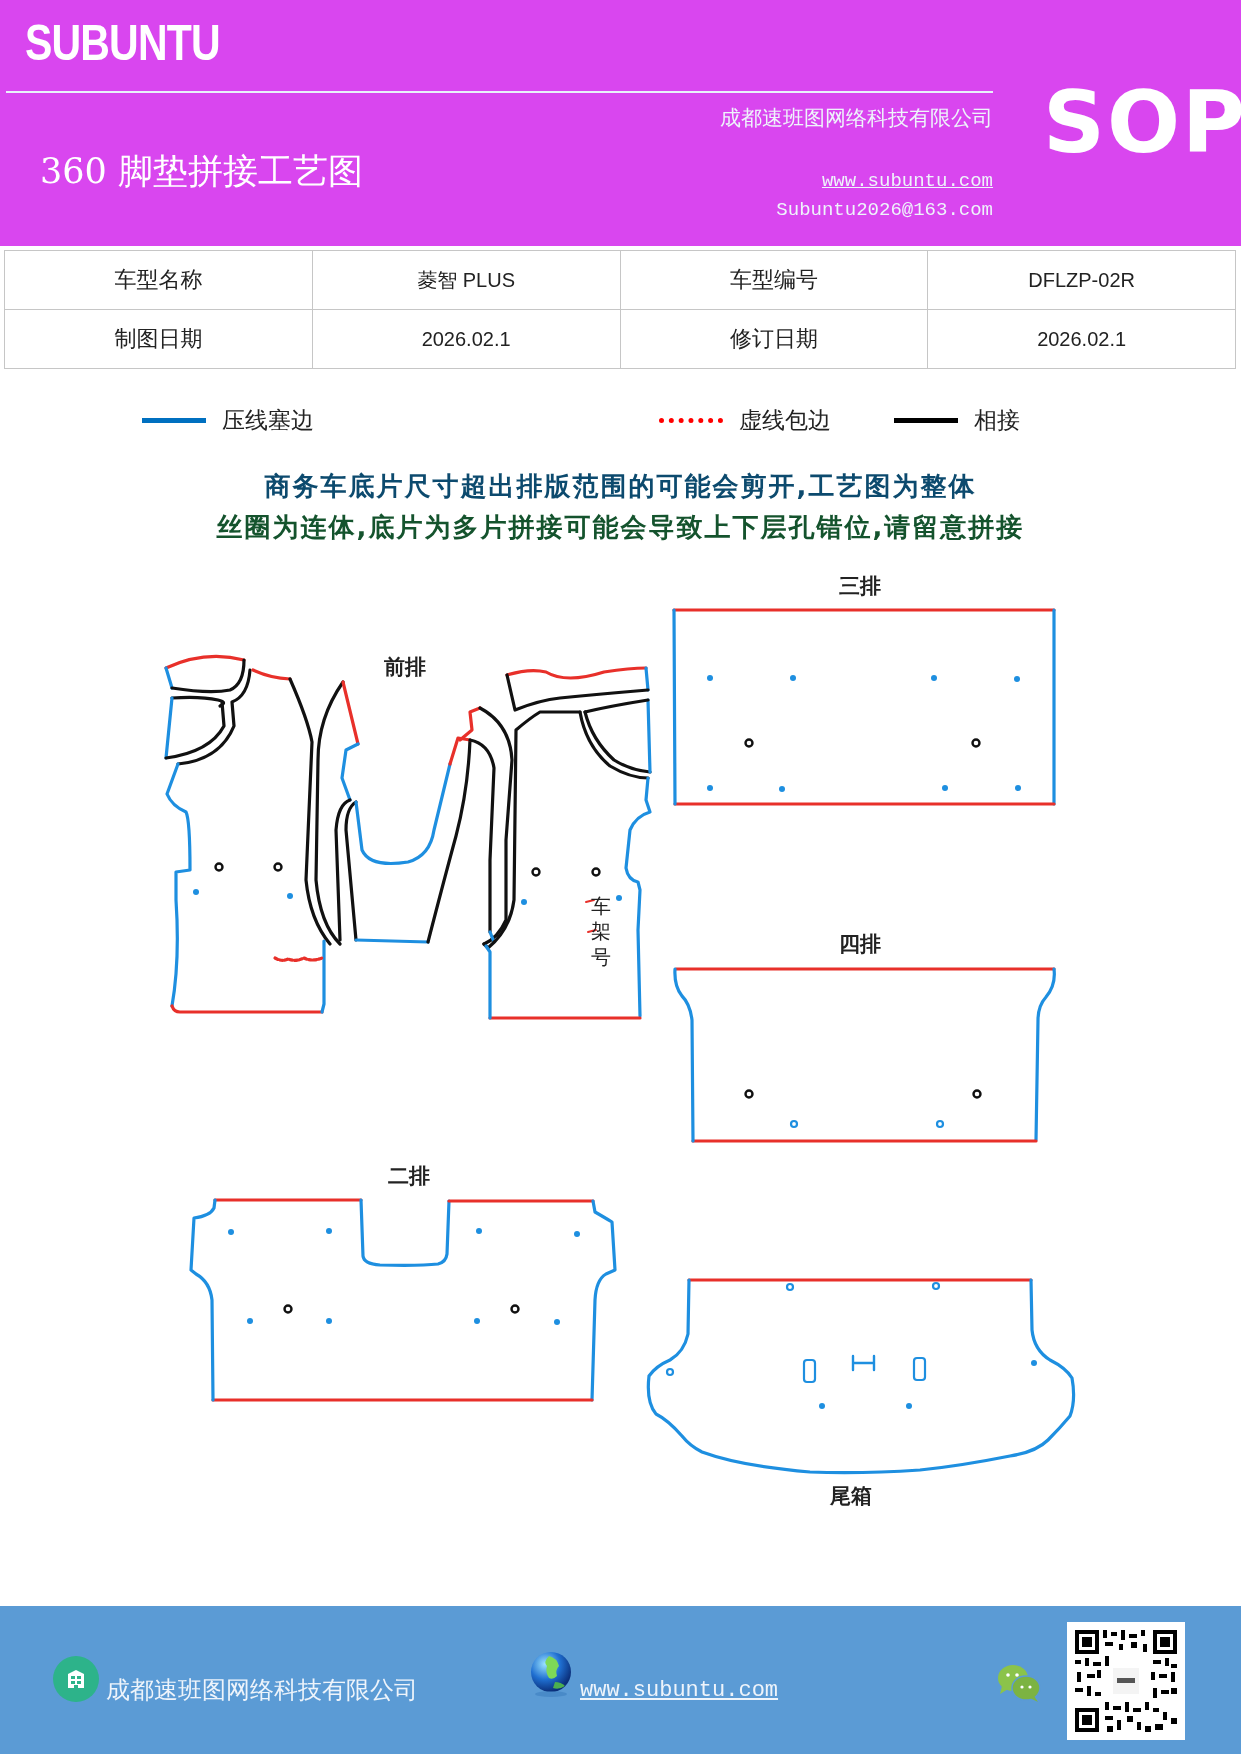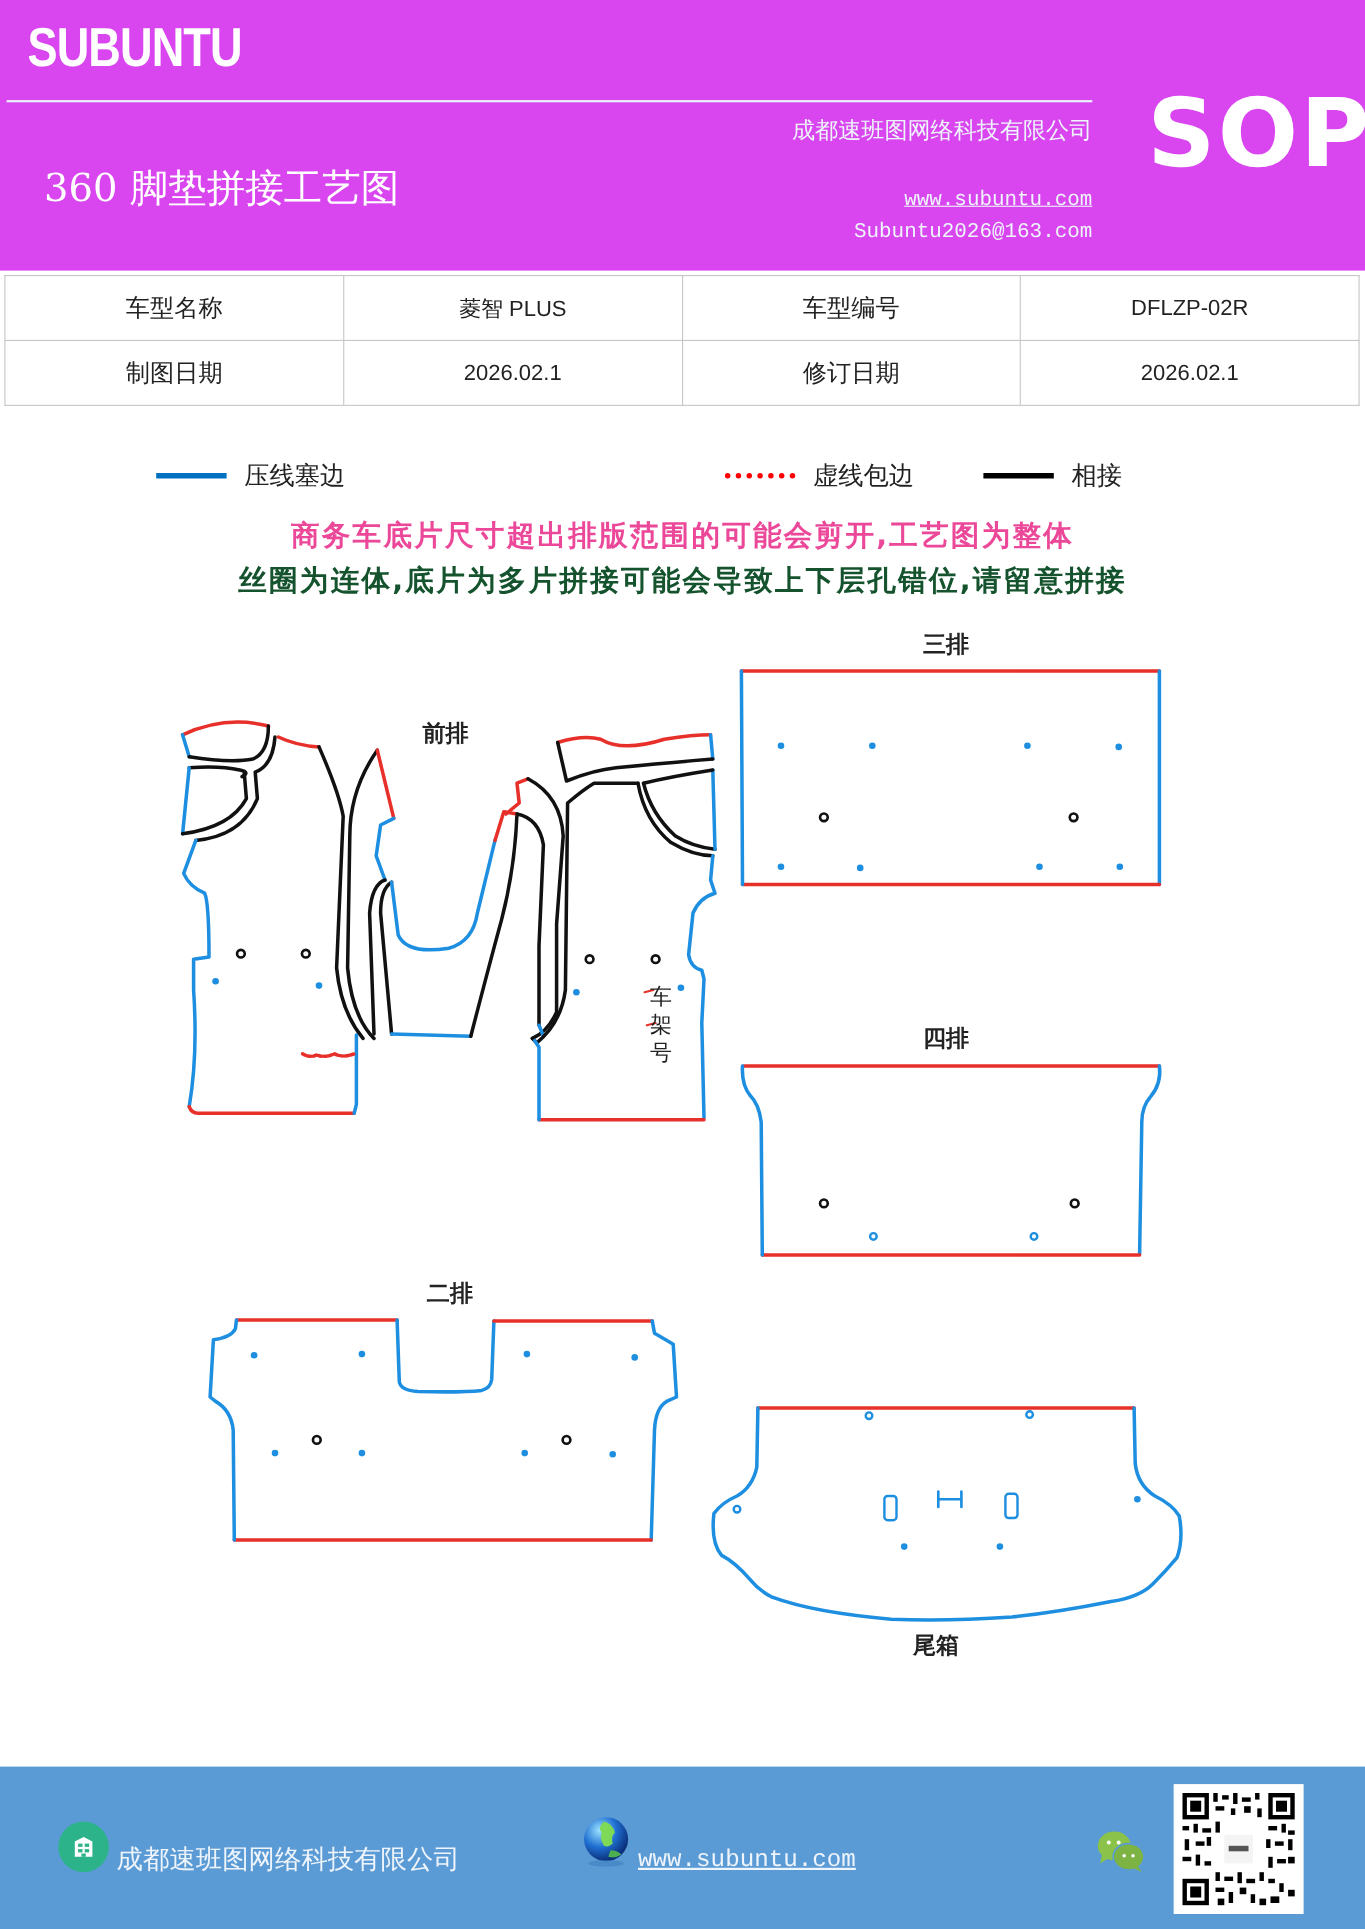--- a/index.html
+++ b/index.html
@@ -51,31 +51,31 @@
     border-collapse: collapse;
   }
   .info-table td {
     border: 1px solid #c6c6c6; height: 56px; width: 25%;
     text-align: center; vertical-align: middle;
     font-size: 22px; color: #222;
   }
   .info-table td.label { font-family: Liberation Mono, monospace; margin-top: 16px; }
   .info-table td.value { font-family: "Liberation Sans", sans-serif; font-size: 20px; }
   .legend {
-    position: absolute; top: 412px; left: 0; width: 1241px; height: 40px;
+    position: absolute; top: 400px; left: 0; width: 1241px; height: 40px;
   }
   .legend-item { position: absolute; top: 0; display: flex; align-items: center; height: 40px; }
   .legend-swatch { width: 64px; height: 5px; margin-right: 16px; }
   .legend-swatch.dotted { height: 0; border-top: 5px dotted #ff0000; background: none; }
   .legend-label { font-family: "DejaVu Serif", serif; font-size: 23px; color: #222; }
   .notice {
     position: absolute; left: 0; width: 1241px; text-align: center;
     font-weight: bold; font-size: 26px; letter-spacing: 2px;
   }
-  .notice.green { top: 469px; color: #ec4899; }
+  .notice.green { top: 469px; color: #0c4a6e; }
   .notice.red { top: 510px; color: #14532d; }
   .drawing { position: absolute; left: 0; top: 560px; }
   .footer {
     position: absolute; left: 0; top: 1606px; width: 1241px; height: 148px;
     background: #5b9bd5;
   }
   .footer-building {
     position: absolute; left: 53px; top: 50px; width: 46px; height: 46px;
     border-radius: 50%; background: #2db38a;
     display: flex; align-items: center; justify-content: center;

